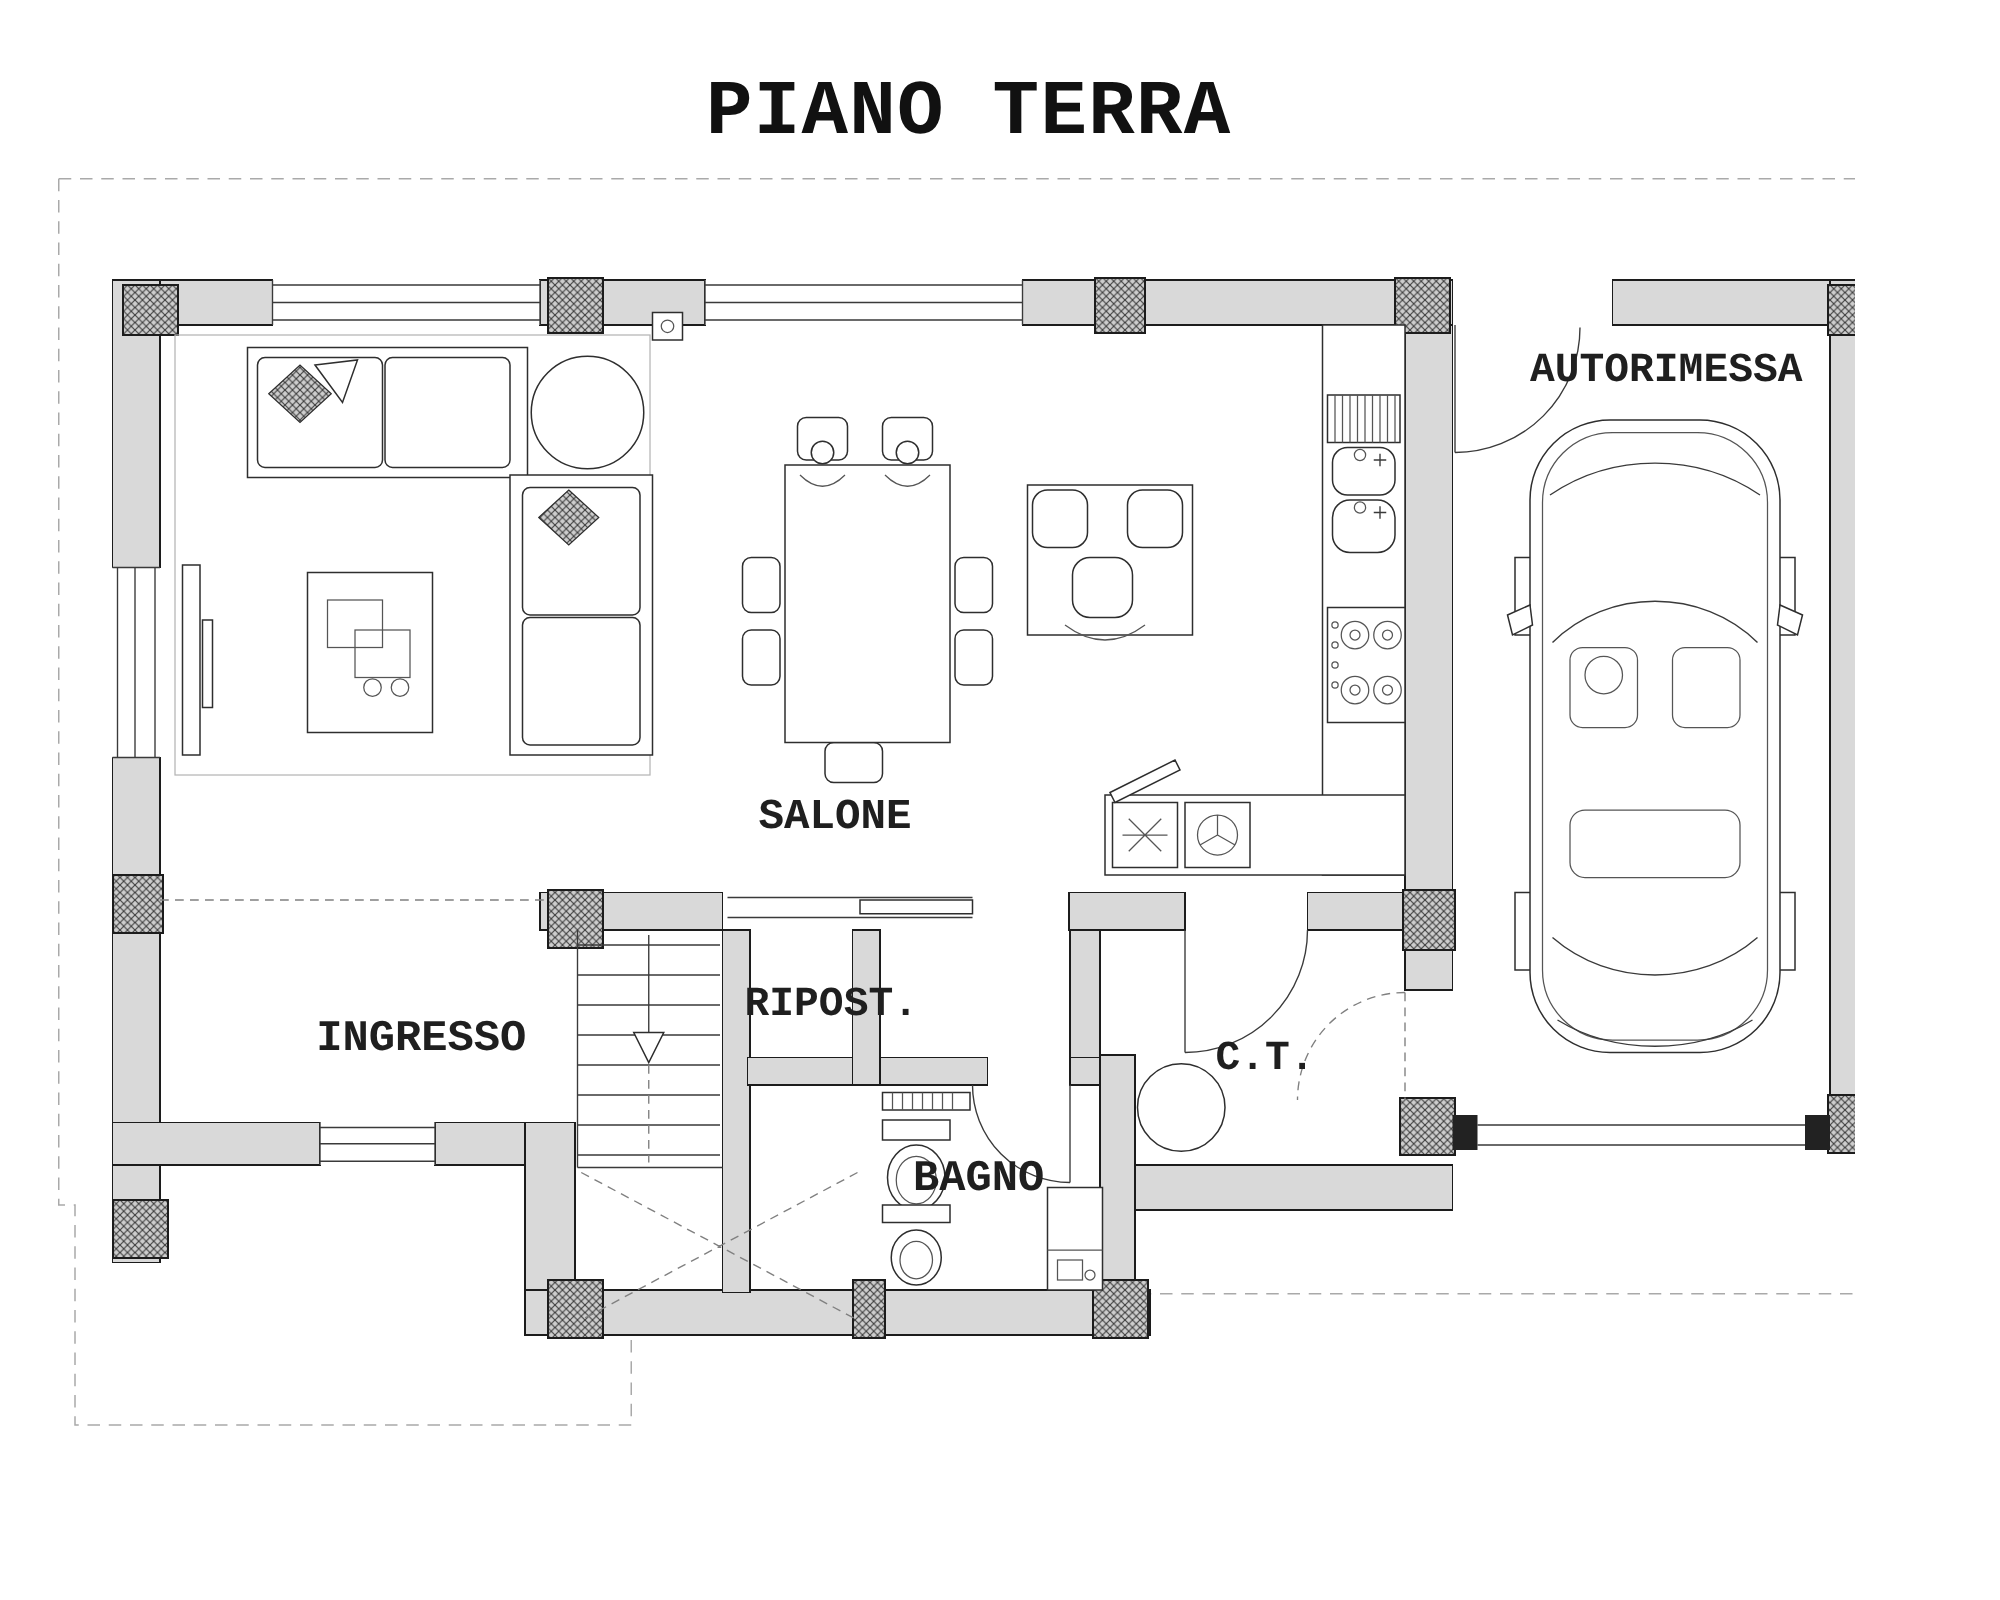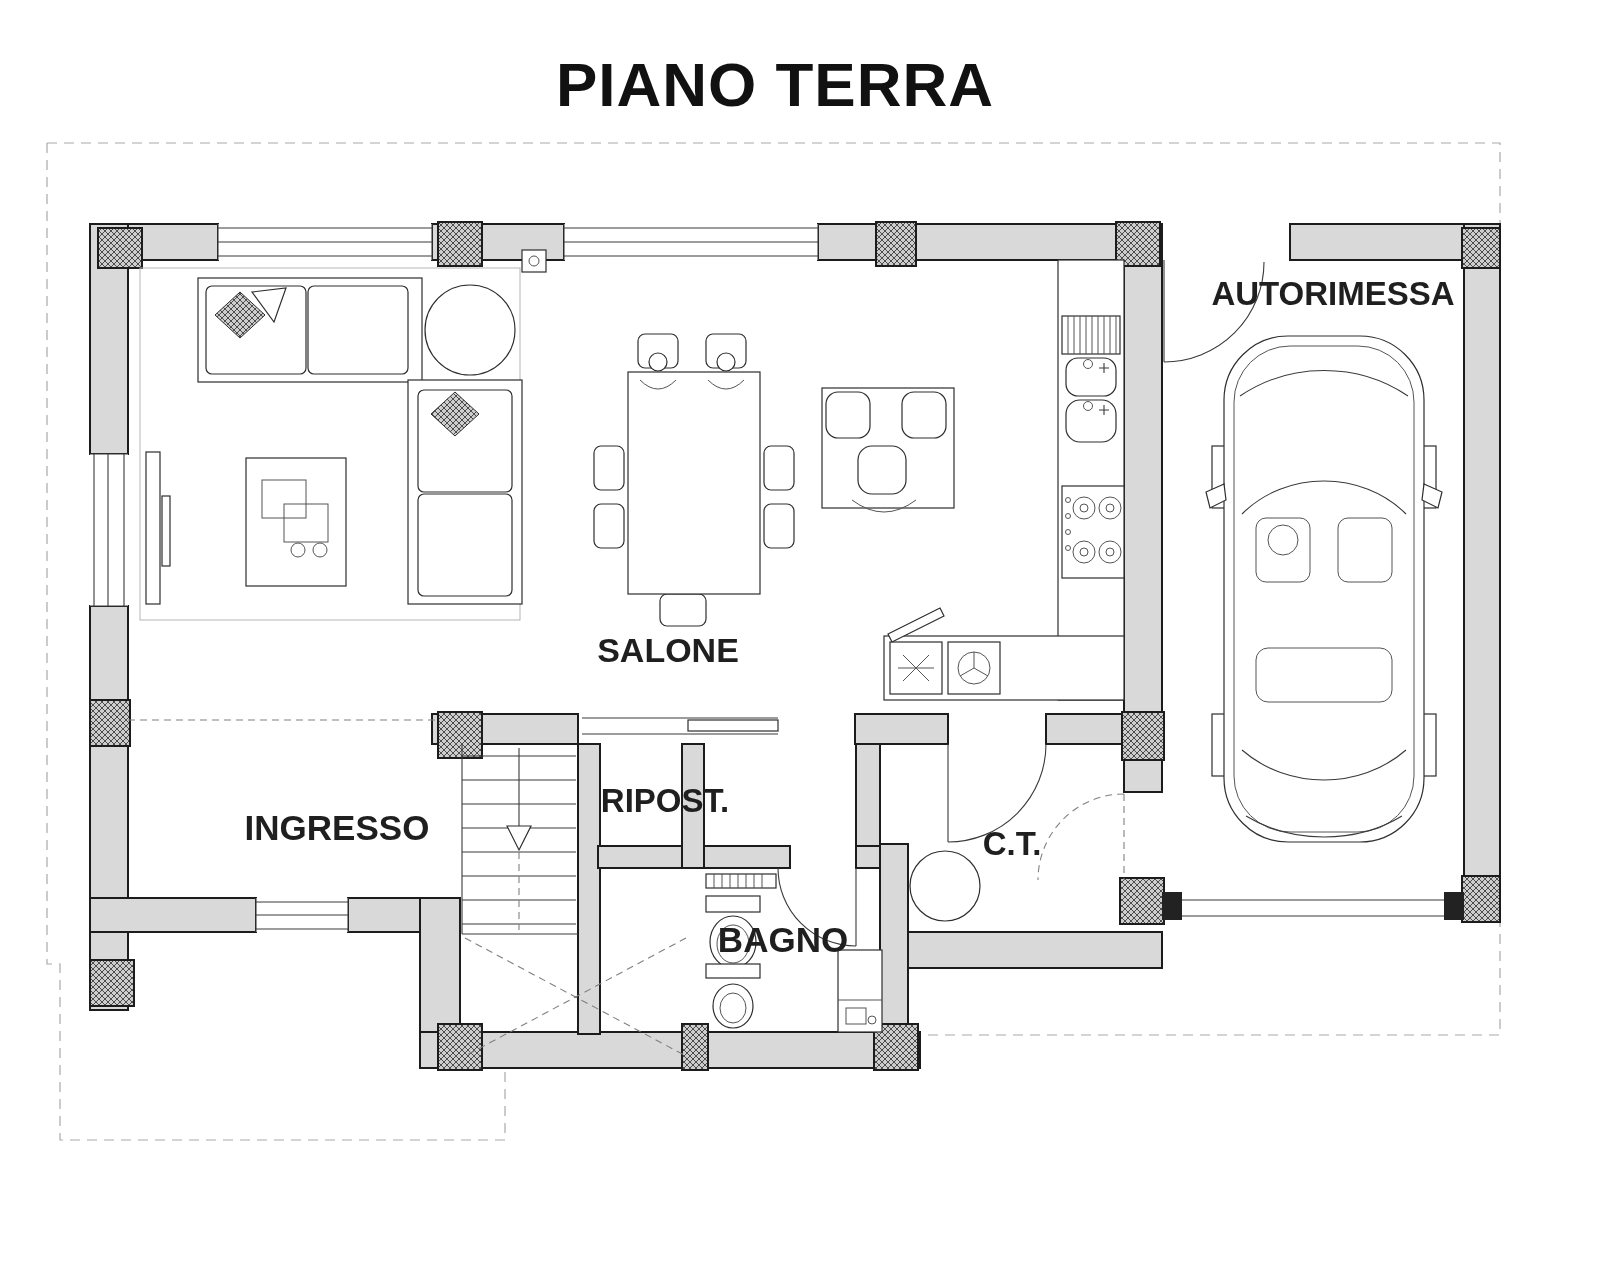--- a/index.html
+++ b/index.html
@@ -1,19 +1,19 @@
 <!DOCTYPE html>
 <html style="--background: #ffffff; --wall-fill: #d9d9d9; --line: #1c1c1c; --dashed: #a9a9a9; --label: #1f1f1f;"><head>
 <meta charset="utf-8">
 <style>
   html,body{margin:0;padding:0;background:#fff;}
   .page{
-    position:relative;width:1600px;height:1280px;overflow:hidden;
+    position:relative;width:1484px;height:1280px;overflow:hidden;
     background:var(--background,#ffffff);
-    font-family:Liberation Sans, sans-serif;
+    font-family:Liberation Mono, monospace;
   }
   svg{position:absolute;left:0;top:0;}
   .wall{fill:var(--wall-fill,#d9d9d9);stroke:var(--line,#1c1c1c);stroke-width:1.4;}
   .pillar{fill:url(#hatch);stroke:var(--line,#1c1c1c);stroke-width:1.6;}
   .mask{fill:var(--background,#ffffff);stroke:none;}
   .thinline{fill:none;stroke:#3a3a3a;stroke-width:1.1;}
   .furn{fill:#ffffff;stroke:#2e2e2e;stroke-width:1.2;}
   .furn-l{fill:none;stroke:#555555;stroke-width:1;}
   .lite{fill:none;stroke:#b5b5b5;stroke-width:1;}
   .door{fill:none;stroke:#3a3a3a;stroke-width:1.1;}

